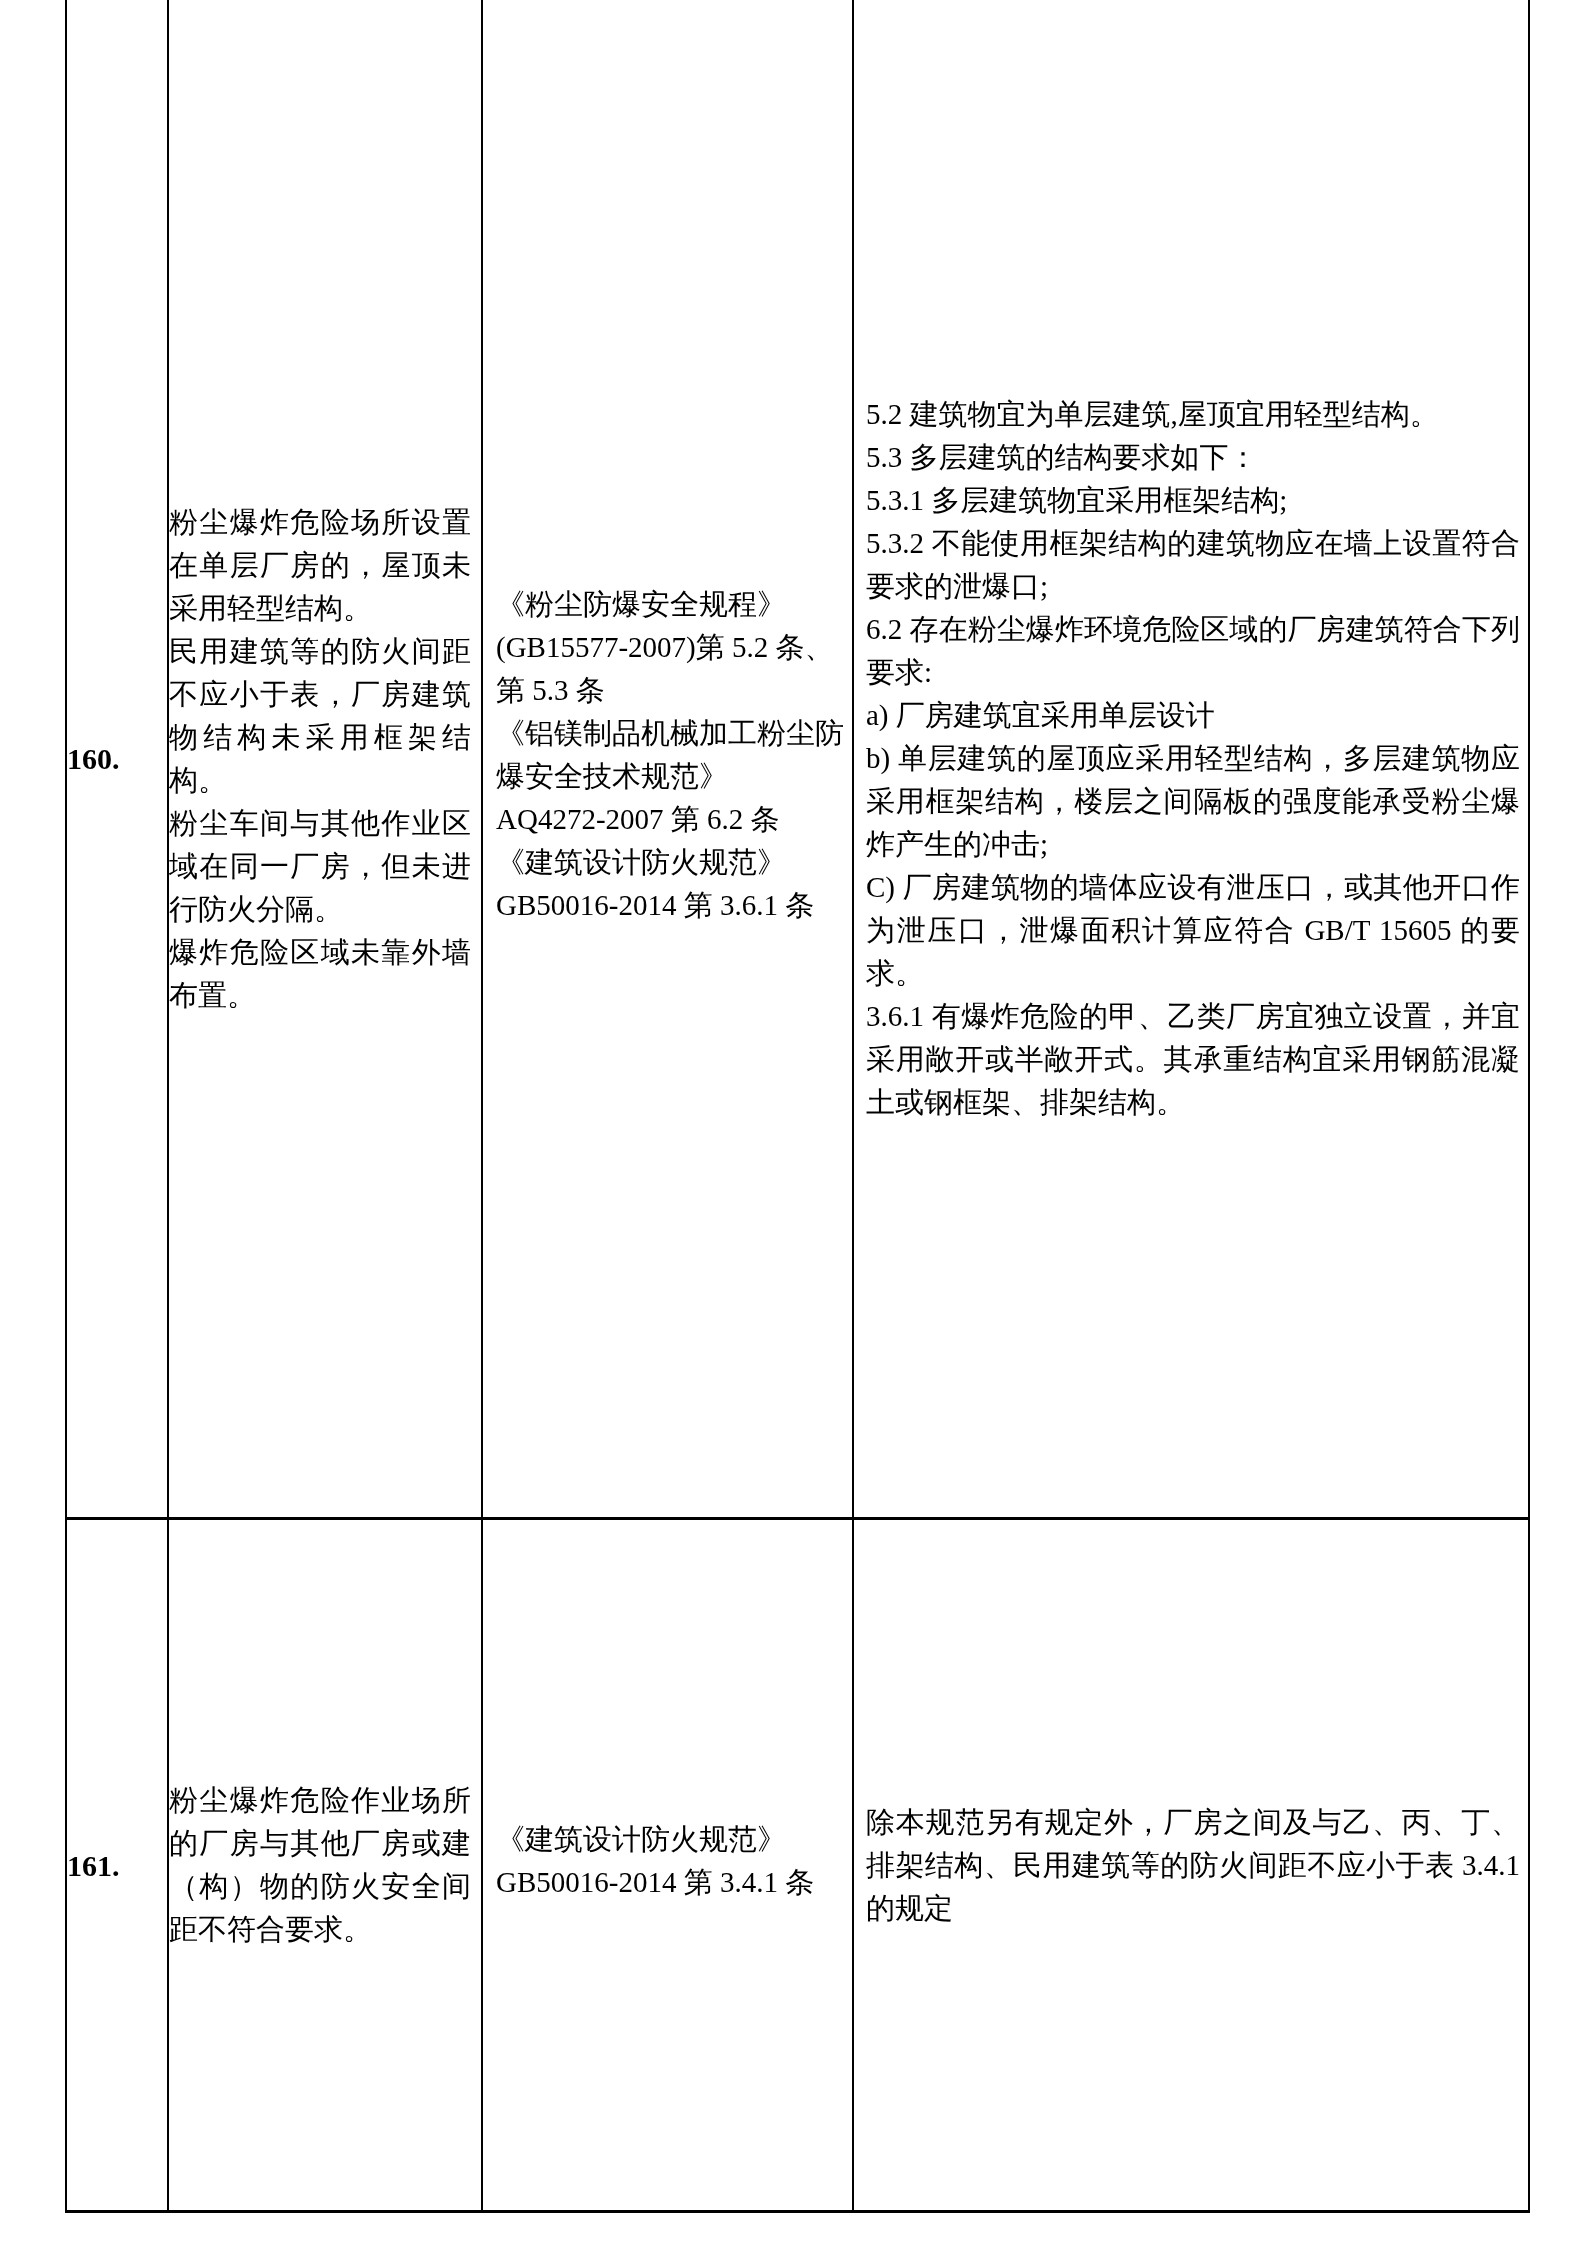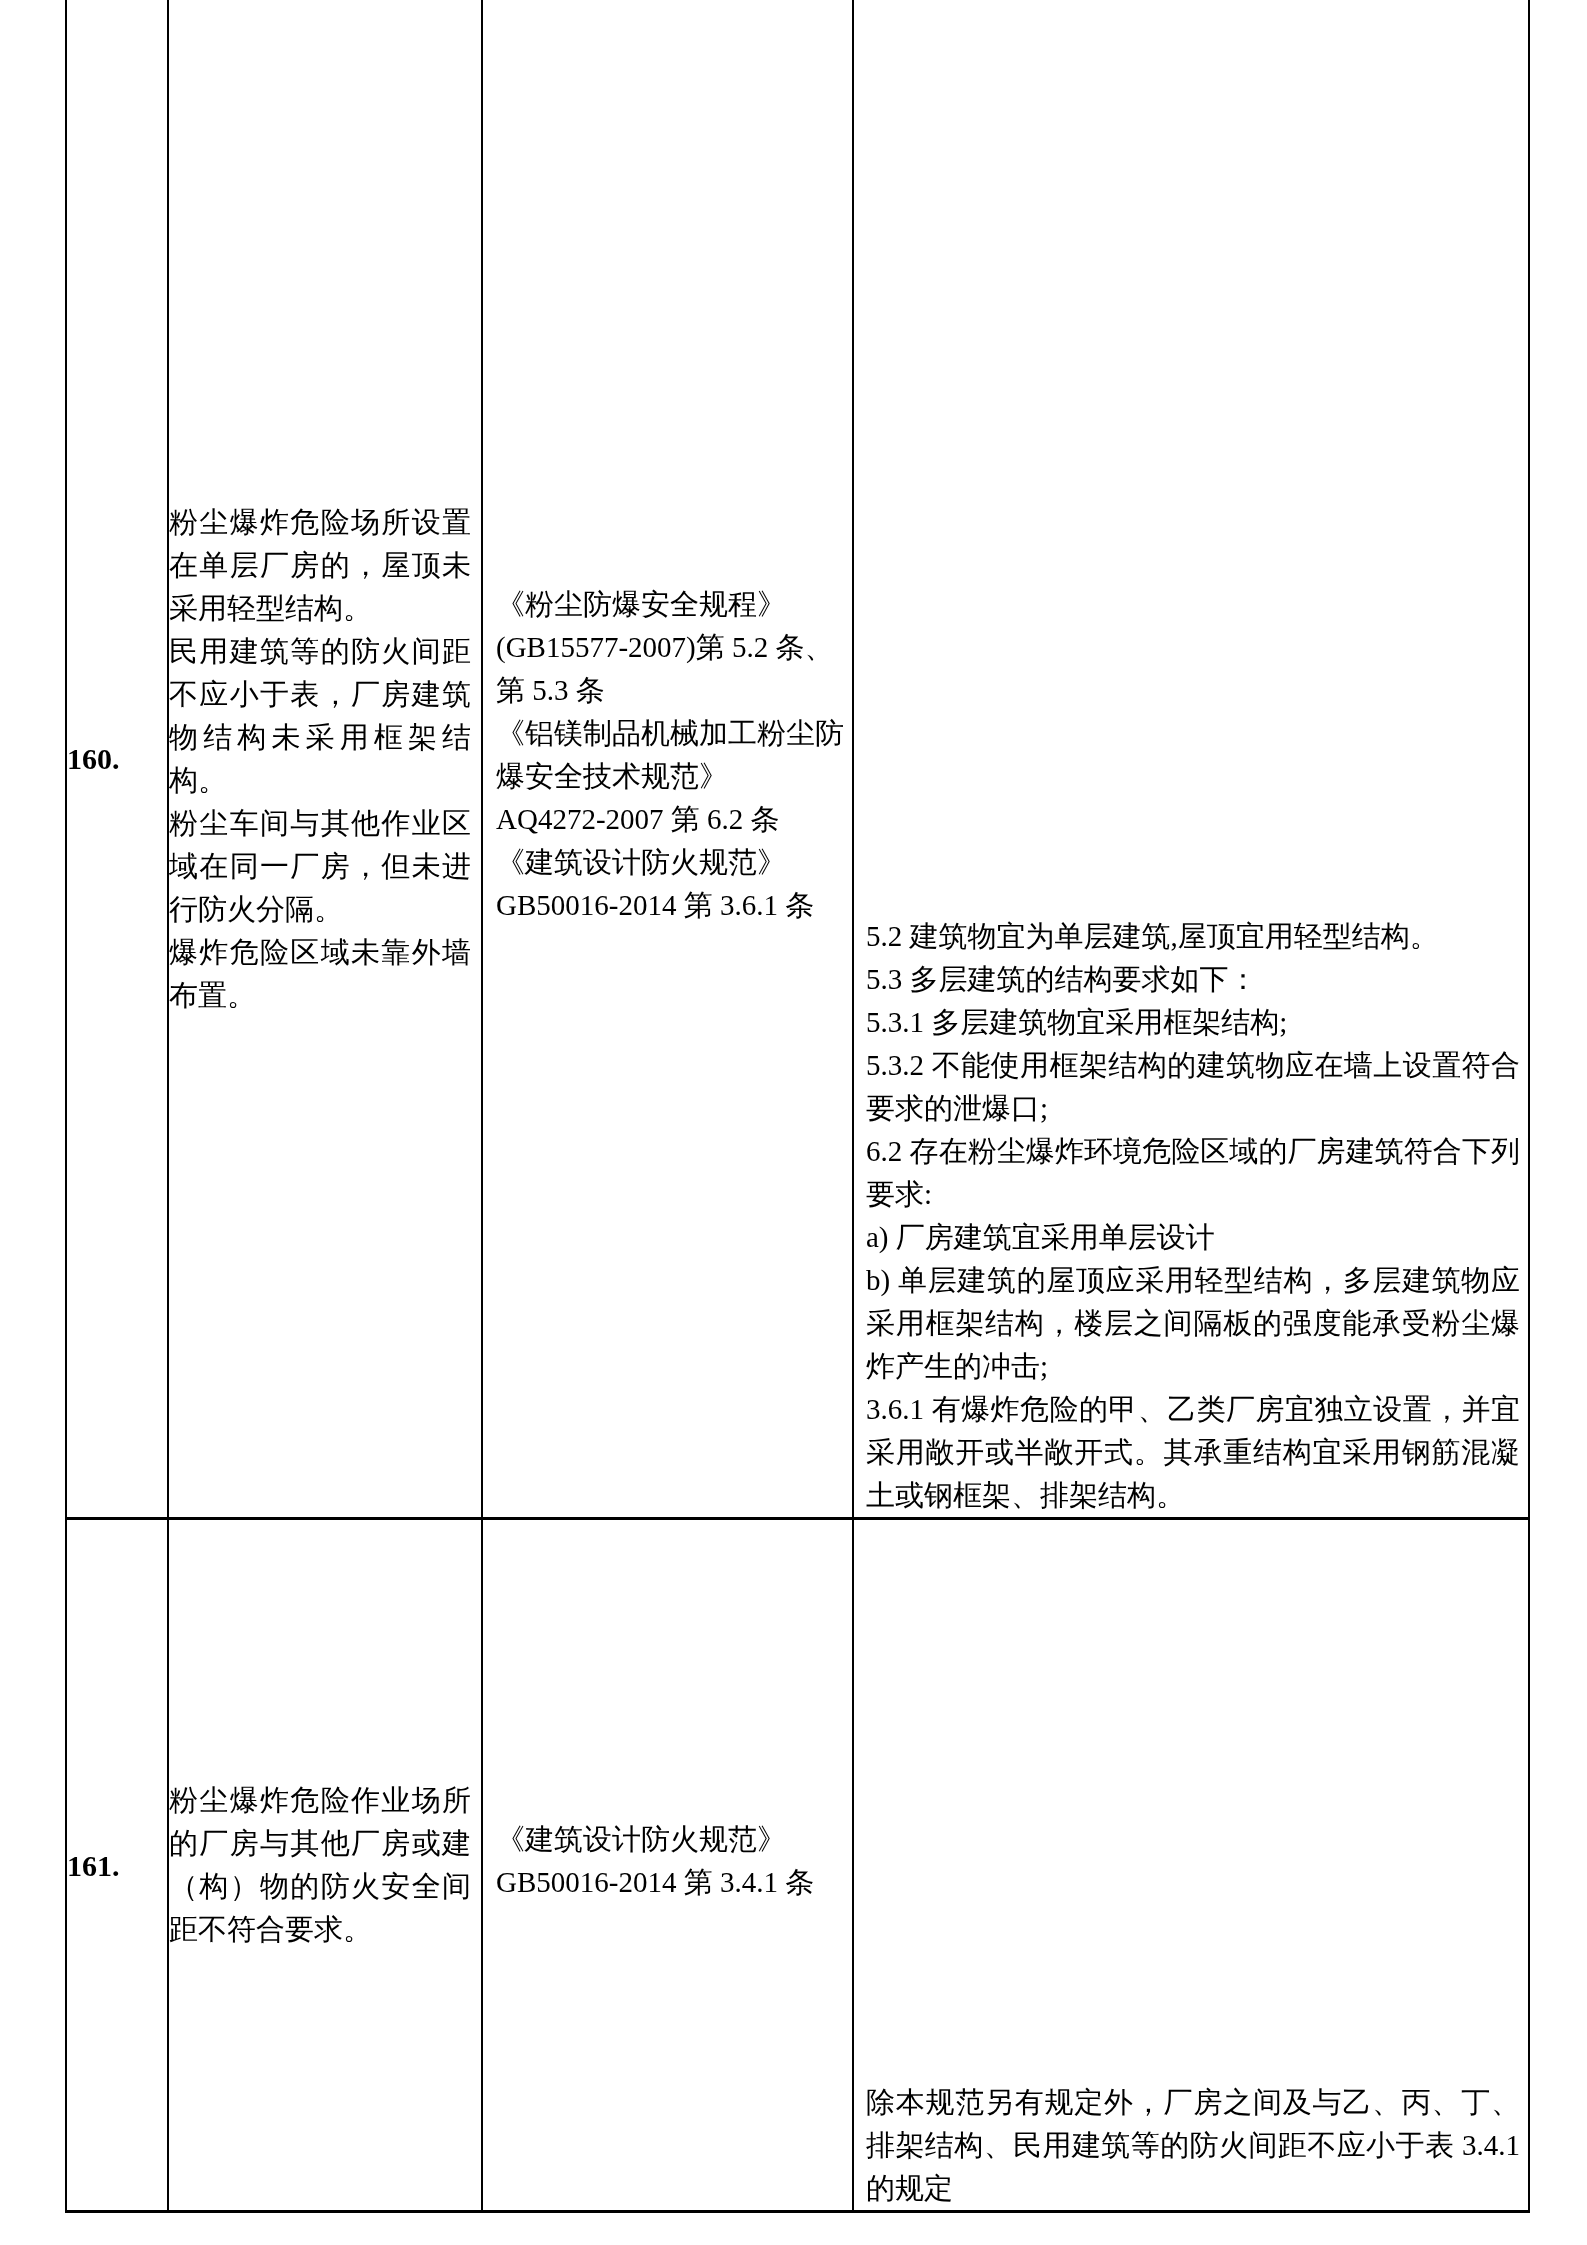--- a/index.html
+++ b/index.html
@@ -25,21 +25,21 @@
   .cell {
     display: flex; flex-direction: column; justify-content: center;
     overflow: hidden;
     font-size: 29px; line-height: 43px;
   }
   .cell + .cell { border-left: 2px solid #000; }
 
   .c-num { text-align: center; font-size: 30px; font-weight: bold; }
   .c-problem { padding: 0 10px 0 0; }
   .c-basis   { padding: 0 8px 8px 13px; }
-  .c-detail  { padding: 0 8px 0 12px; justify-content: flex-end; }
+  .c-detail  { padding: 0 8px 0 12px; }
 
   .para {
     text-align: justify;
     text-justify: inter-ideograph;
     word-break: break-word;
   }
   .c-basis .para { text-align: left; }
 </style>
 </head>
 <body>
@@ -69,20 +69,21 @@
       </div>
       <div class="cell c-detail">
         <div>
             <div class="para">5.2 建筑物宜为单层建筑,屋顶宜用轻型结构。</div>
             <div class="para">5.3 多层建筑的结构要求如下：</div>
             <div class="para">5.3.1 多层建筑物宜采用框架结构;</div>
             <div class="para">5.3.2 不能使用框架结构的建筑物应在墙上设置符合要求的泄爆口;</div>
             <div class="para">6.2 存在粉尘爆炸环境危险区域的厂房建筑符合下列要求:</div>
             <div class="para">a) 厂房建筑宜采用单层设计</div>
             <div class="para">b) 单层建筑的屋顶应采用轻型结构，多层建筑物应采用框架结构，楼层之间隔板的强度能承受粉尘爆炸产生的冲击;</div>
+            <div class="para">C) 厂房建筑物的墙体应设有泄压口，或其他开口作为泄压口，泄爆面积计算应符合 GB/T 15605 的要求。</div>
             <div class="para">3.6.1 有爆炸危险的甲、乙类厂房宜独立设置，并宜采用敞开或半敞开式。其承重结构宜采用钢筋混凝土或钢框架、排架结构。</div>
           </div>
       </div>
     </div>
 
     <div class="t-row row-161">
       <div class="cell c-num">
         <div class="para">161.</div>
       </div>
       <div class="cell c-problem">

